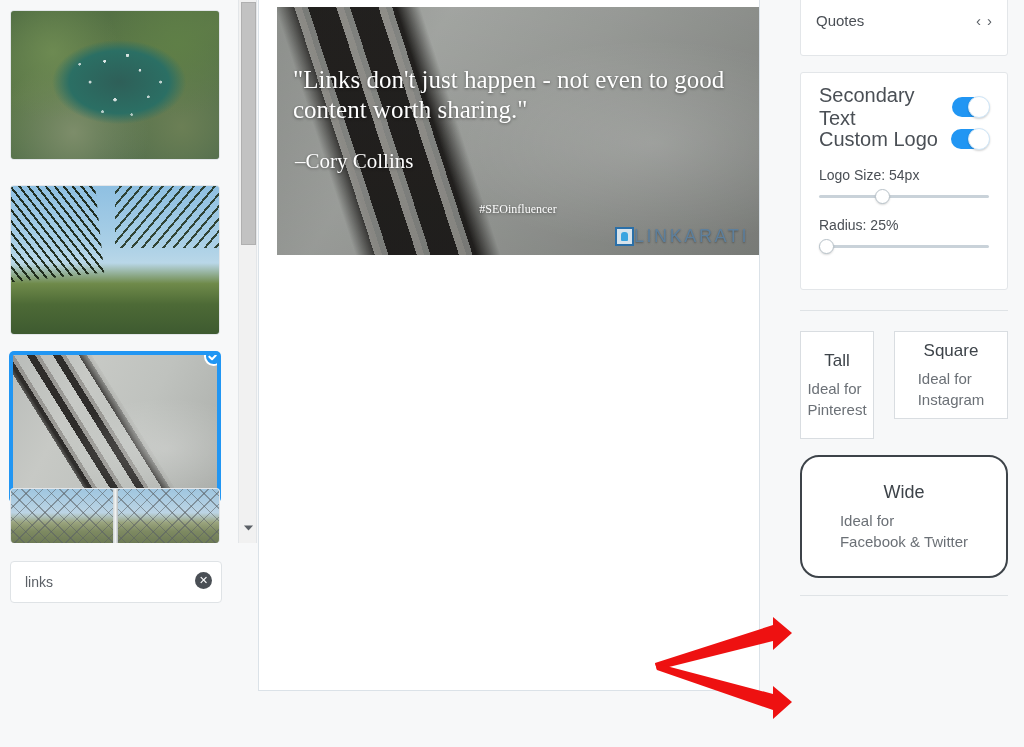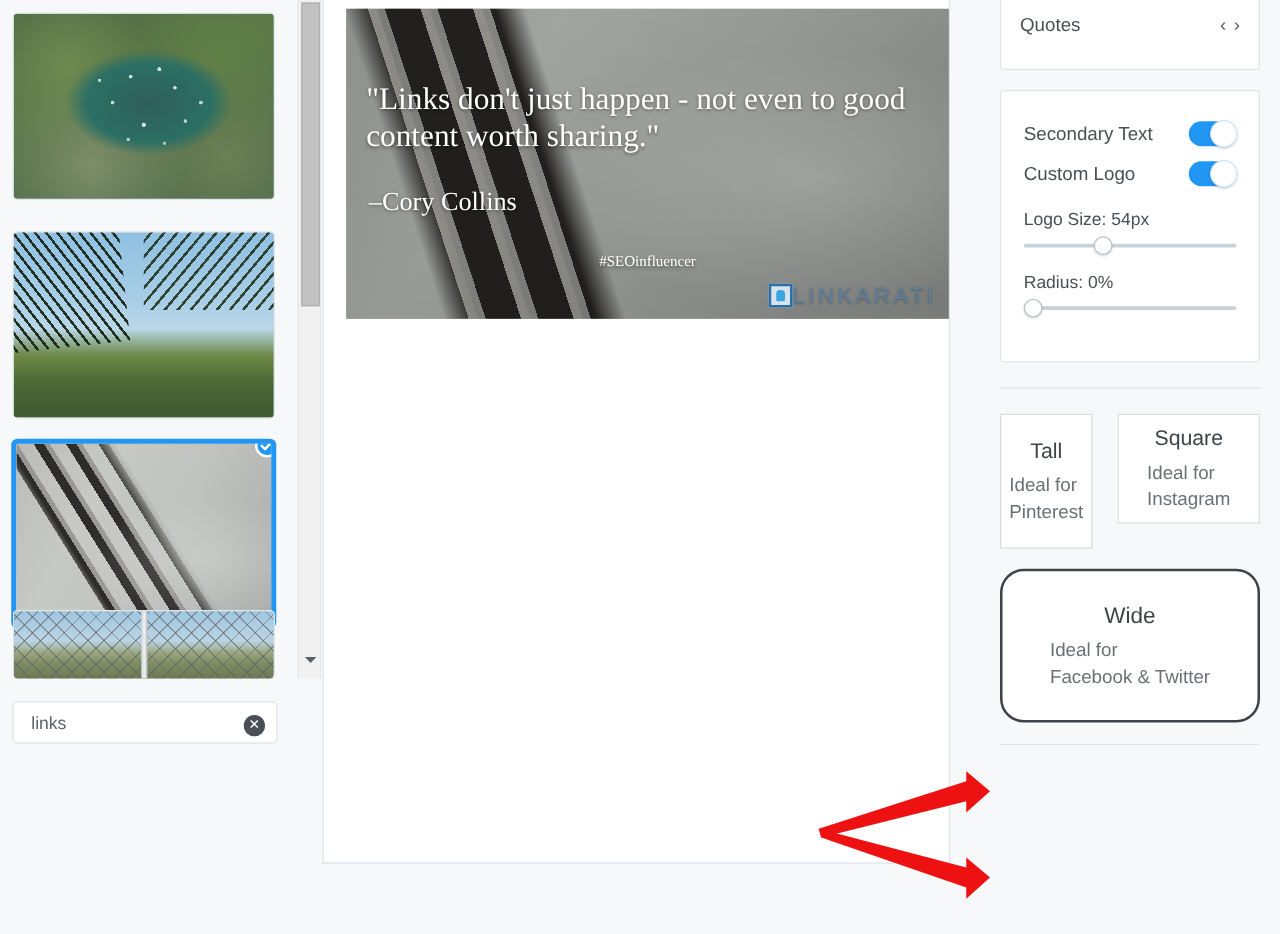--- a/index.html
+++ b/index.html
@@ -124,21 +124,21 @@
     background: #c2c2c2; border: 1px solid #b0b0b0;
   }
   #thumb-scroll-down {
     position: absolute; left: 0; bottom: 6px; width: 19px; height: 18px;
     display: flex; align-items: center; justify-content: center;
   }
   #thumb-scroll-down svg { width: 11px; height: 8px; }
 
   
   #search-wrap {
-    position: absolute; left: 10px; top: 561px; width: 212px; height: 34px;
+    position: absolute; left: 10px; top: 561px; width: 212px; height: 42px;
   }
   #search-input {
     width: 100%; height: 100%;
     border: 1px solid #dfe3e6; border-radius: 4px; background: #fff;
     padding: 0 36px 0 14px; font-size: 14px; color: #5b6066;
     font-family: "Liberation Sans", sans-serif; outline: none;
   }
   #search-clear {
     position: absolute; right: 10px; top: 11px; width: 17px; height: 17px;
     border-radius: 50%; background: #4a4f55; color: #fff;
@@ -225,21 +225,21 @@
   }
   #quotes-label { font-size: 15px; color: #4a4f55; }
   #quotes-nav { display: flex; gap: 6px; color: #5b6066; font-size: 15px; }
   #quotes-nav span { cursor: pointer; }
 
   #options-card { top: 72px; height: 218px; padding: 18px 18px 0 18px; }
   .opt-row {
     display: flex; align-items: center; justify-content: space-between;
     height: 32px;
   }
-  .opt-label { font-size: 15px; color: #4a4f55; }
+  .opt-label { font-size: 20px; color: #4a4f55; }
   .toggle {
     position: relative; width: 38px; height: 20px; border-radius: 10px;
     background: #2196f3; cursor: pointer;
   }
   .toggle .knob {
     position: absolute; top: -1px; right: -1px; width: 22px; height: 22px;
     border-radius: 50%; background: #fff; border: 1px solid #cfe6f8;
     box-shadow: 0 1px 2px rgba(0,0,0,.18);
   }
   .slider-label { font-size: 14px; color: #4a4f55; margin: 12px 0 4px; }
@@ -375,21 +375,21 @@
             <div class="knob"></div>
           </div>
       </div>
 
       <div class="slider-label">Logo Size: 54px</div>
       <div class="slider">
         <div class="track"></div>
         <div class="handle" style="left:33%;"></div>
       </div>
 
-      <div class="slider-label">Radius: 0%</div>
+      <div class="slider-label">Radius: 25%</div>
       <div class="slider">
         <div class="track"></div>
         <div class="handle" style="left:0%;"></div>
       </div>
     </div>
 
     <div class="divider" id="div-1"></div>
 
     <div class="format-card" id="fmt-tall">
       <div class="fmt-title">Tall</div>

